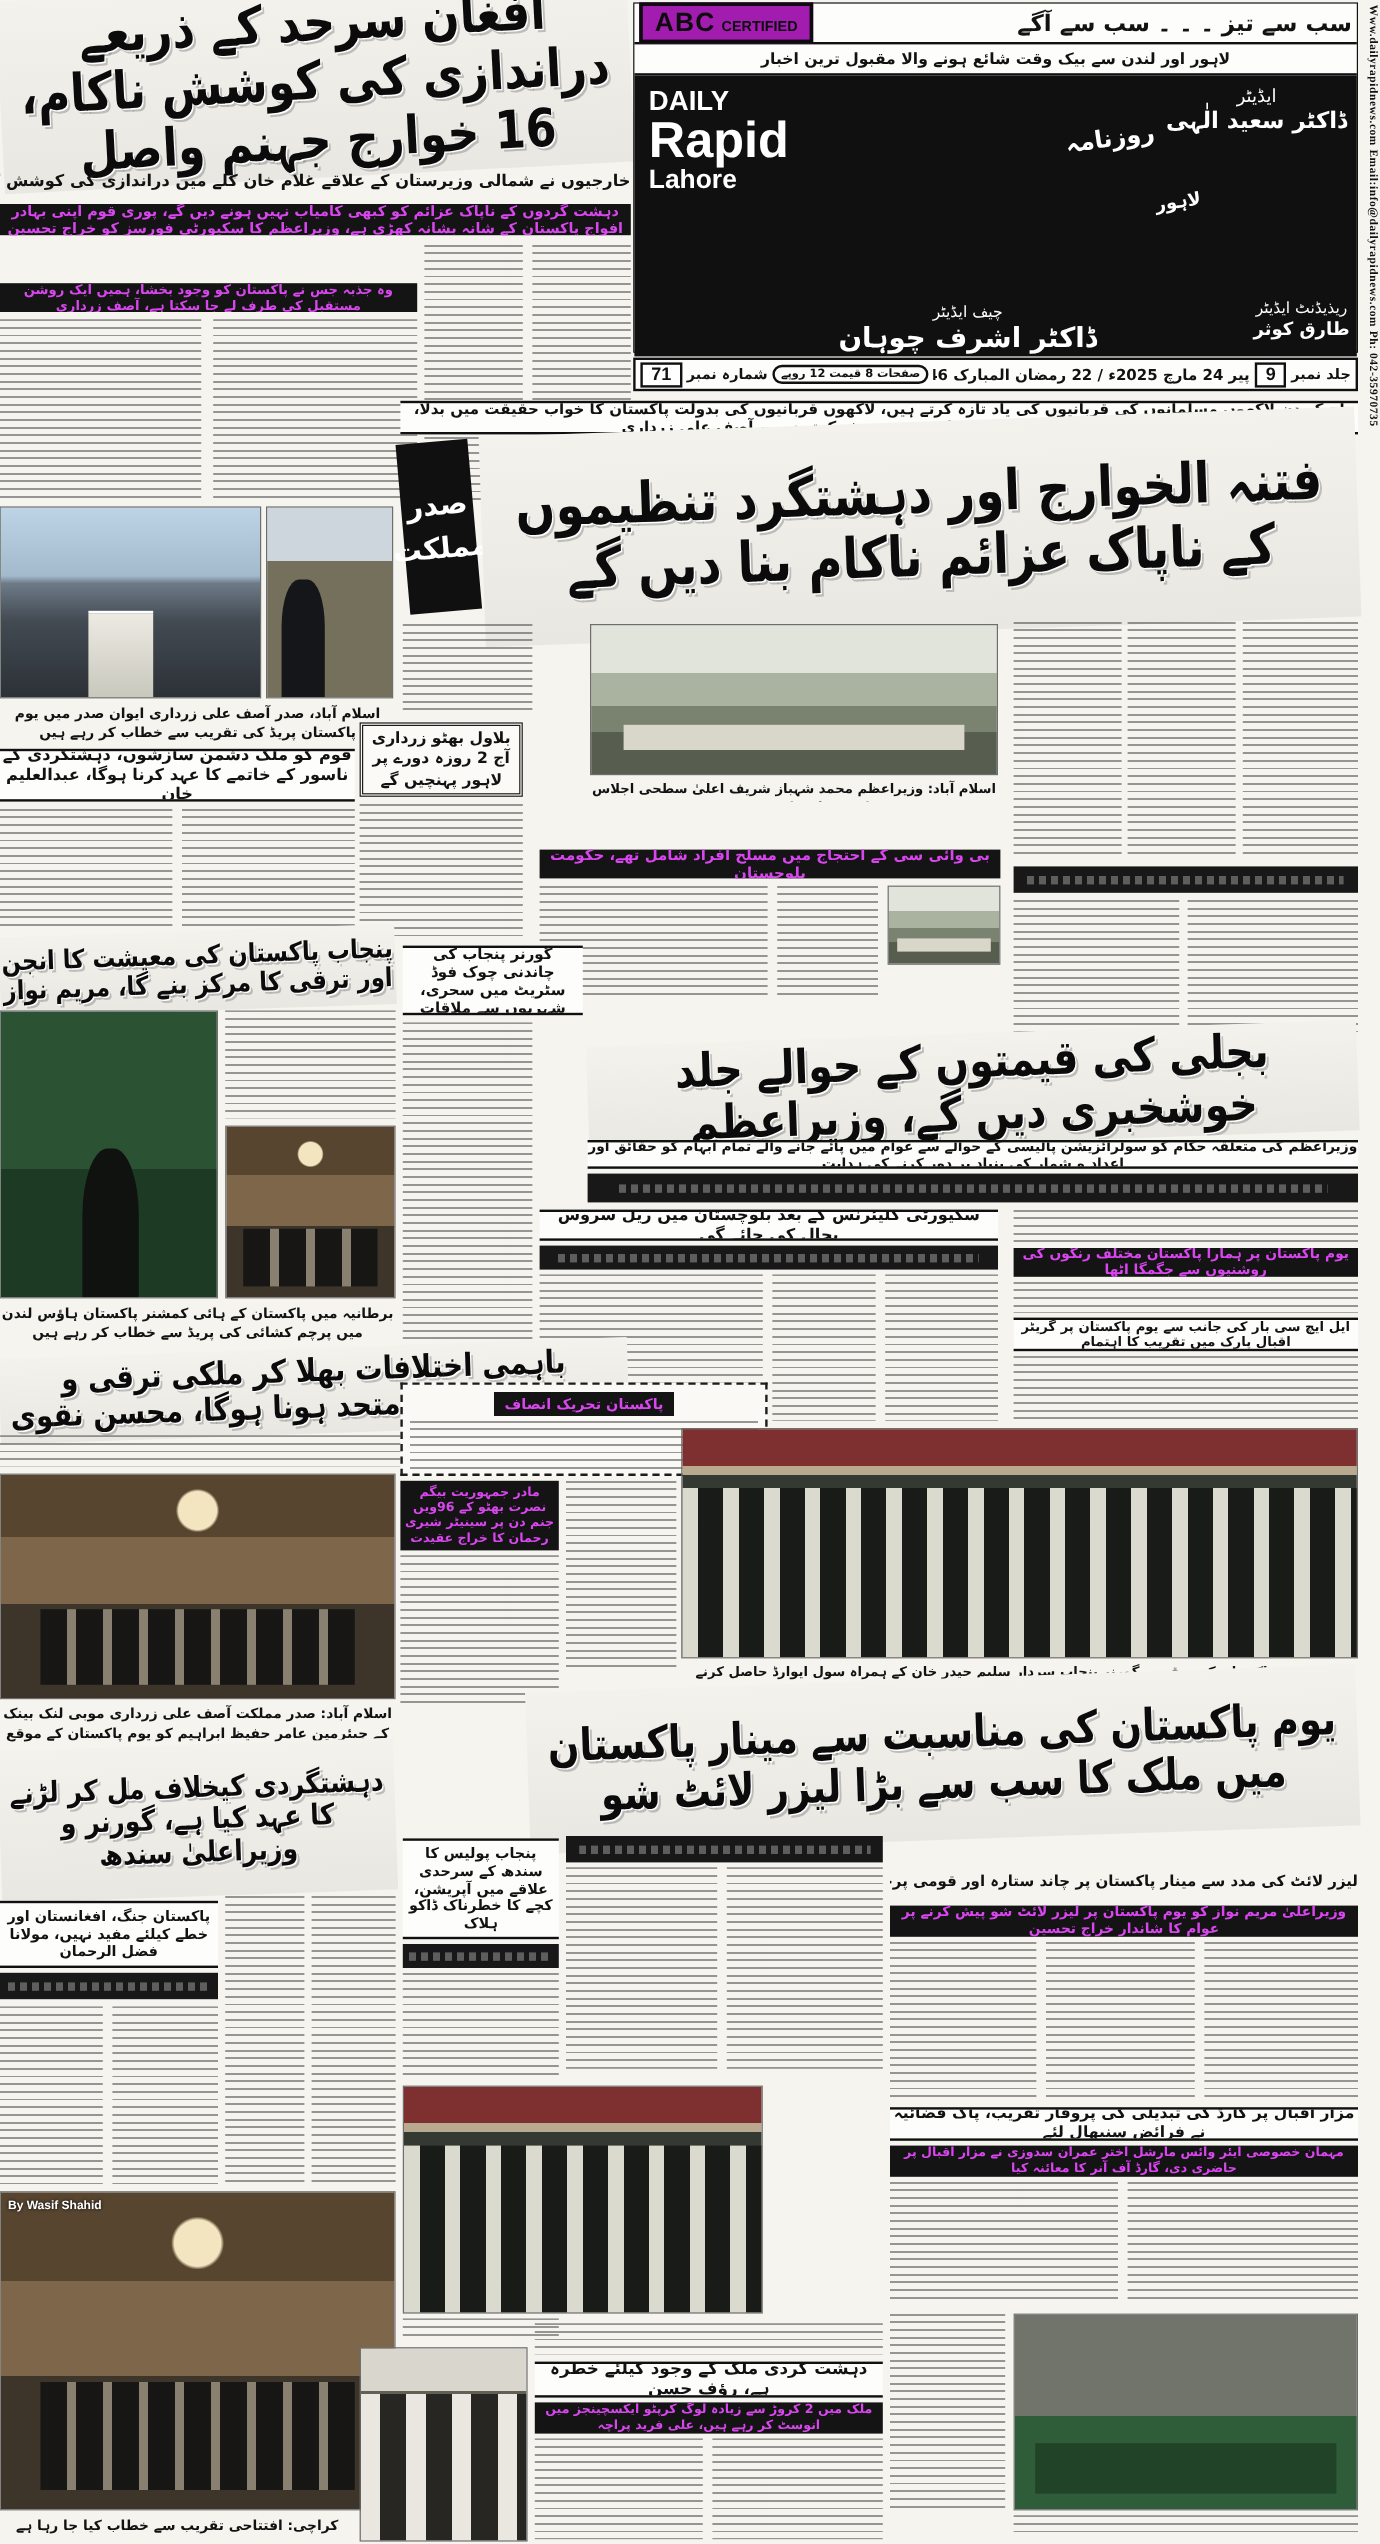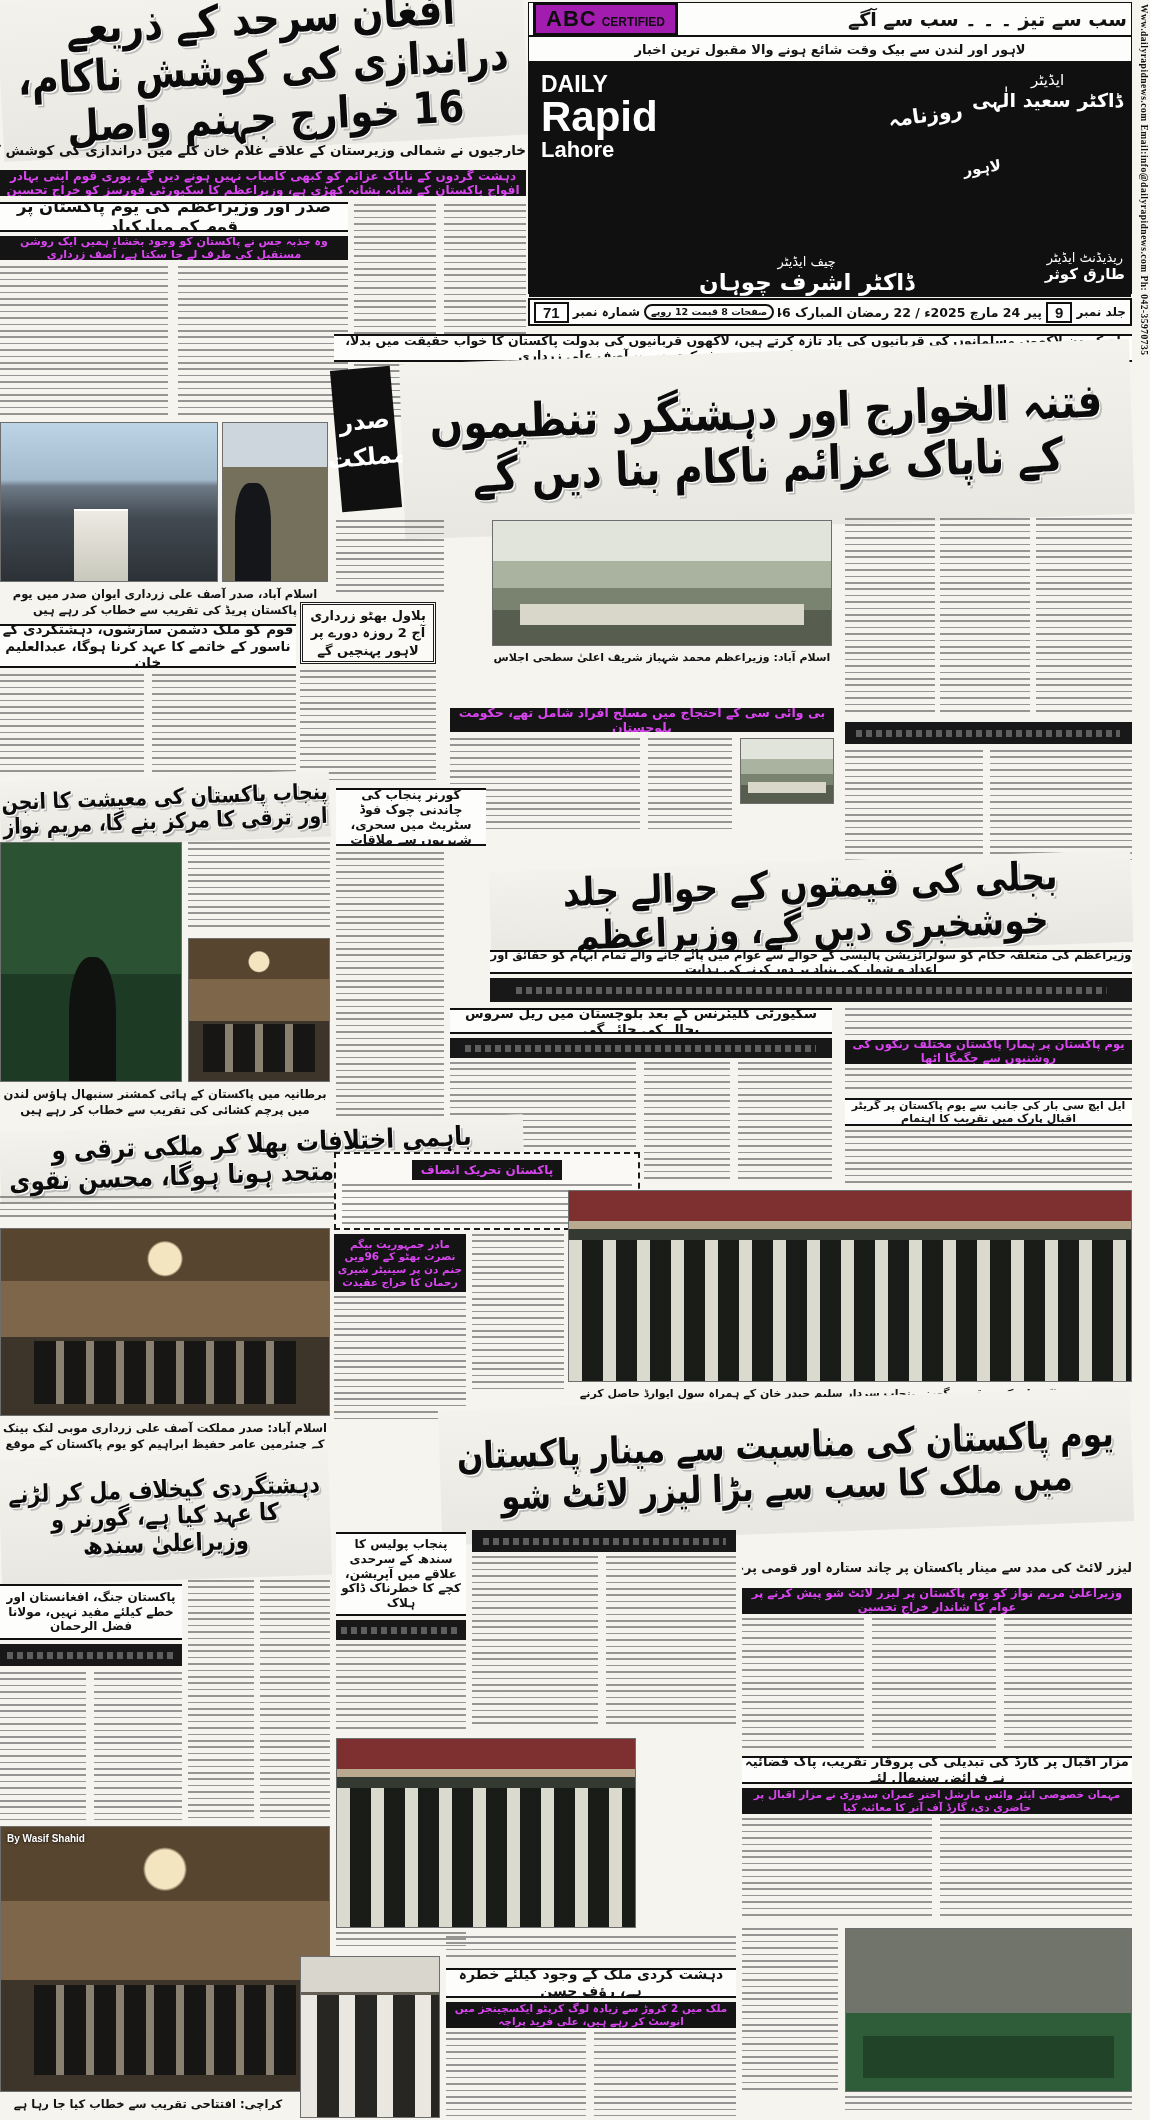--- a/index.html
+++ b/index.html
@@ -123,21 +123,20 @@
     <span class="d-lab">جلد نمبر</span>
     <span class="d-box">9</span>
     <span class="d-mid">پیر 24 مارچ 2025ء / 22 رمضان المبارک 1446 ہجری 10 چیت بھاگن 2081 بکرمی</span>
     <span class="d-pp">صفحات 8 قیمت 12 روپے</span>
     <span class="d-lab">شمارہ نمبر</span>
     <span class="d-box">71</span>
   </div>
 
   <div class="abs" style="left:0;top:142px;width:526px;height:24px;font-size:13.5px;font-weight:bold;text-align:center;overflow:hidden;white-space:nowrap;">خارجیوں نے شمالی وزیرستان کے علاقے غلام خان کلے میں دراندازی کی کوشش کی، سکیورٹی فورسز کی بروقت کارروائی کے نتیجے میں دہشت گرد مارے گئے، آئی ایس پی آر</div>
   <div class="abs bar" style="left:0;top:170px;width:526px;height:26px;font-size:12px;">دہشت گردوں کے ناپاک عزائم کو کبھی کامیاب نہیں ہونے دیں گے، پوری قوم اپنی بہادر افواج پاکستان کے شانہ بشانہ کھڑی ہے، وزیراعظم کا سکیورٹی فورسز کو خراج تحسین</div>
-  <div class="abs h-box" style="left:0;top:202px;width:348px;height:30px;font-size:16.5px;">صدر اور وزیراعظم کی یوم پاکستان پر قوم کو مبارکباد</div>
   <div class="abs bar" style="left:0;top:236px;width:348px;height:24px;font-size:11px;">وہ جذبہ جس نے پاکستان کو وجود بخشا، ہمیں ایک روشن مستقبل کی طرف لے جا سکتا ہے، آصف زرداری</div>
   <div class="abs stripes" style="left:0;top:266px;width:168px;height:152px;"></div>
   <div class="abs stripes" style="left:178px;top:266px;width:170px;height:152px;"></div>
   <div class="abs stripes" style="left:354px;top:204px;width:82px;height:214px;"></div>
   <div class="abs stripes" style="left:444px;top:204px;width:82px;height:214px;"></div>
 
   <div class="photo ph-podium" style="left:0;top:422px;width:218px;height:160px;"></div>
   <div class="photo ph-officer" style="left:222px;top:422px;width:106px;height:160px;"></div>
   <div class="abs cap" style="left:0;top:586px;width:330px;height:32px;">اسلام آباد، صدر آصف علی زرداری ایوان صدر میں یوم پاکستان پریڈ کی تقریب سے خطاب کر رہے ہیں</div>
 
@@ -170,21 +169,21 @@
   <div class="abs stripes" style="left:940px;top:518px;width:90px;height:198px;"></div>
   <div class="abs stripes" style="left:1036px;top:518px;width:96px;height:198px;"></div>
   <div class="abs bar-noise" style="left:845px;top:722px;width:287px;height:22px;"></div>
   <div class="abs stripes" style="left:845px;top:750px;width:138px;height:112px;"></div>
   <div class="abs stripes" style="left:990px;top:750px;width:142px;height:112px;"></div>
 
   <div class="abs h-cal" style="left:0;top:780px;width:330px;height:58px;font-size:19px;transform:rotate(-2deg) scaleY(1.15);">پنجاب پاکستان کی معیشت کا انجن اور ترقی کا مرکز بنے گا، مریم نواز</div>
   <div class="photo ph-green" style="left:0;top:842px;width:182px;height:240px;"></div>
   <div class="abs stripes" style="left:188px;top:842px;width:142px;height:90px;"></div>
   <div class="photo ph-hall" style="left:188px;top:938px;width:142px;height:144px;"></div>
-  <div class="abs cap" style="left:0;top:1086px;width:330px;height:36px;">برطانیہ میں پاکستان کے ہائی کمشنر سنبھال ہاؤس لندن میں پرچم کشائی کی تقریب سے خطاب کر رہے ہیں</div>
+  <div class="abs cap" style="left:0;top:1086px;width:330px;height:36px;">برطانیہ میں پاکستان کے ہائی کمشنر پاکستان ہاؤس لندن میں پرچم کشائی کی پریڈ سے خطاب کر رہے ہیں</div>
 
   <div class="abs h-cal" style="left:490px;top:868px;width:642px;height:78px;font-size:33px;transform:rotate(-2deg) scaleY(1.18);">بجلی کی قیمتوں کے حوالے جلد خوشخبری دیں گے، وزیراعظم</div>
   <div class="abs h-box" style="left:490px;top:950px;width:642px;height:24px;font-size:11.5px;">وزیراعظم کی متعلقہ حکام کو سولرائزیشن پالیسی کے حوالے سے عوام میں پائے جانے والے تمام ابہام کو حقائق اور اعداد و شمار کی بنیاد پر دور کرنے کی ہدایت</div>
   <div class="abs bar-noise" style="left:490px;top:978px;width:642px;height:24px;"></div>
 
   <div class="abs h-box" style="left:450px;top:1008px;width:382px;height:26px;font-size:13.5px;">سکیورٹی کلیئرنس کے بعد بلوچستان میں ریل سروس بحال کی جائے گی</div>
   <div class="abs bar-noise" style="left:450px;top:1038px;width:382px;height:20px;"></div>
   <div class="abs stripes" style="left:450px;top:1062px;width:186px;height:122px;"></div>
   <div class="abs stripes" style="left:644px;top:1062px;width:86px;height:122px;"></div>
   <div class="abs stripes" style="left:738px;top:1062px;width:94px;height:122px;"></div>

